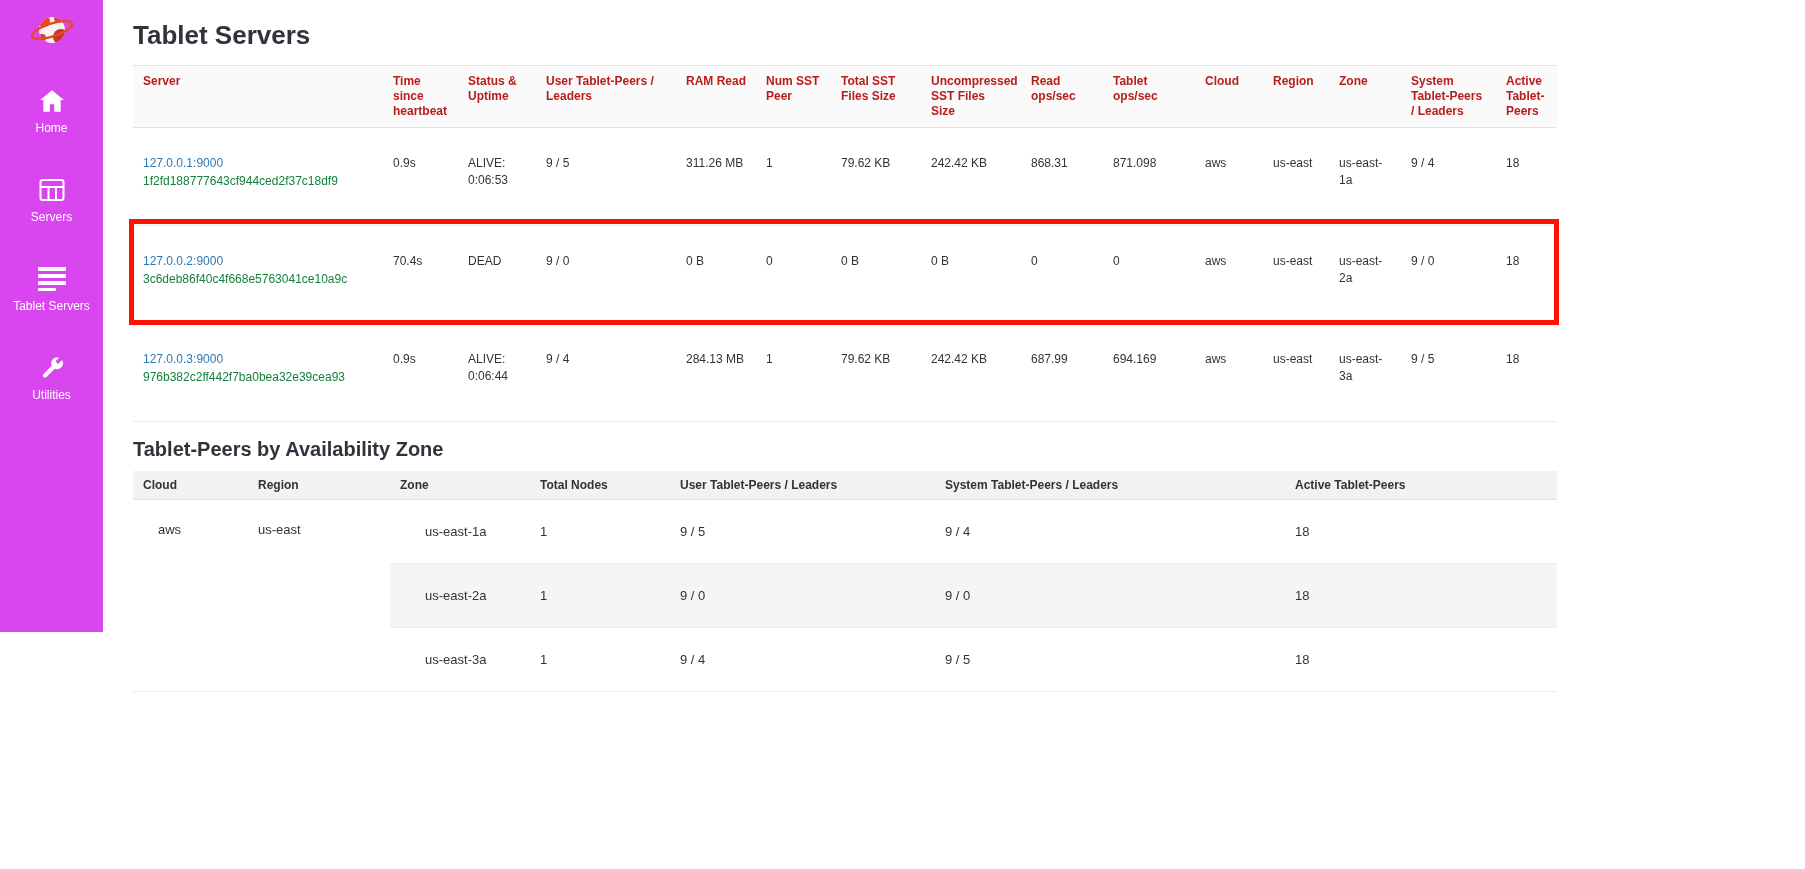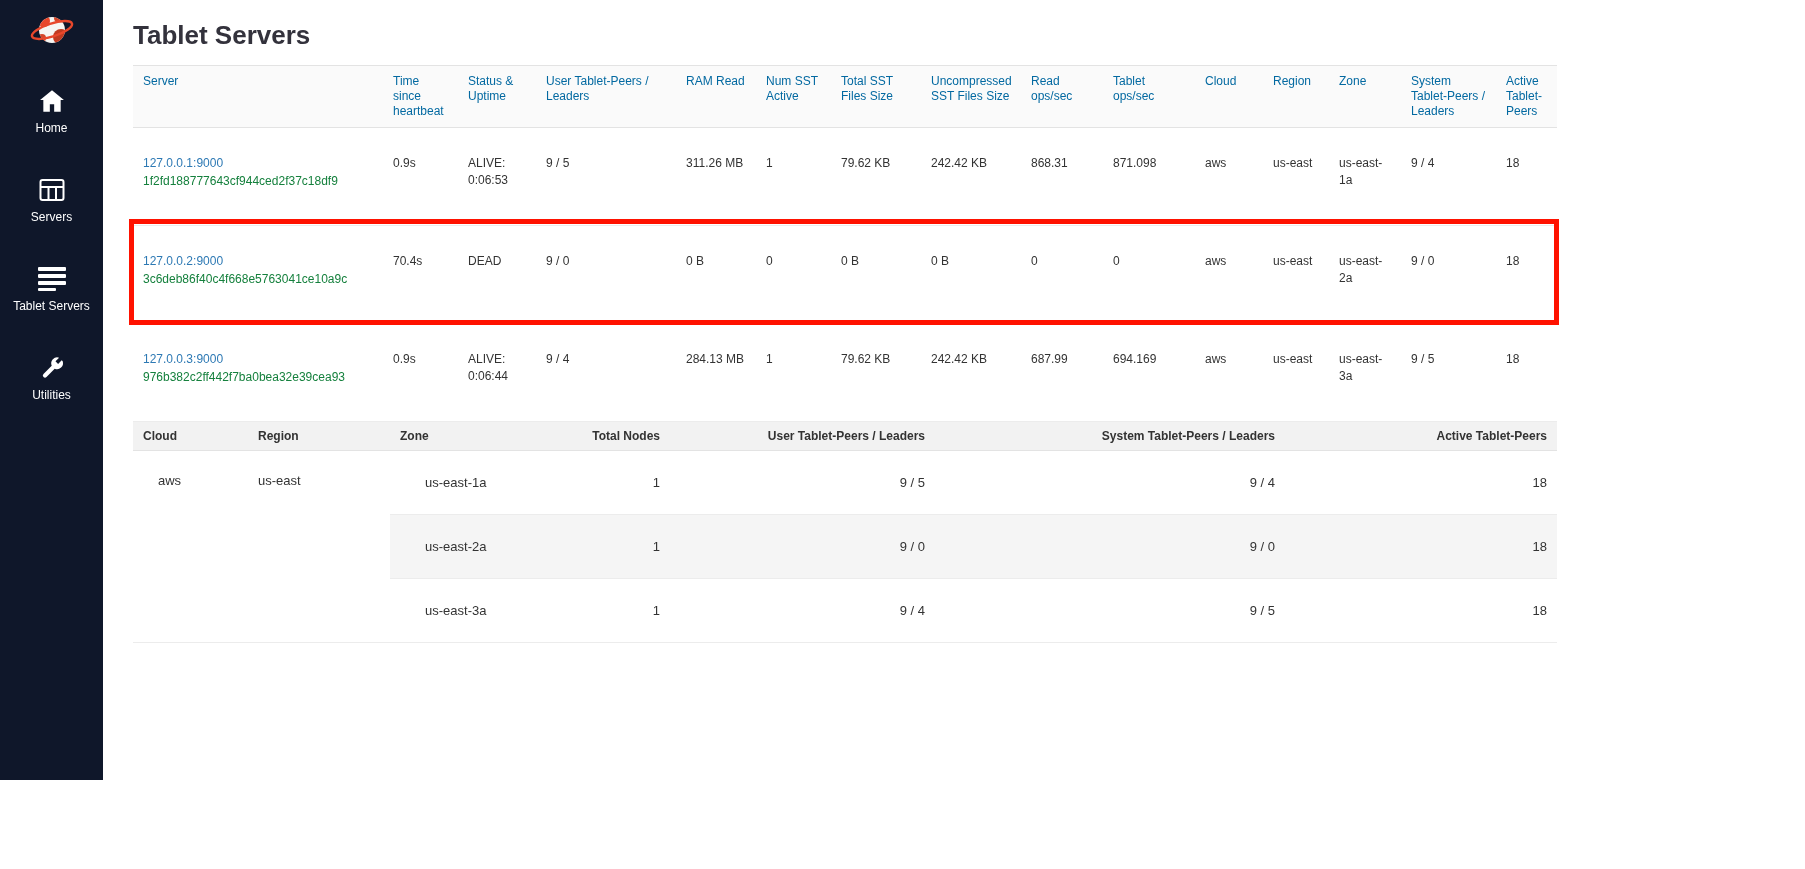--- a/index.html
+++ b/index.html
@@ -3,41 +3,41 @@
 <meta charset="utf-8">
 <style>
   * { box-sizing: border-box; }
   html,body { margin:0; padding:0; }
   body {
     width:1805px; height:869px; position:relative; overflow:hidden;
     background:#ffffff; font-family:"Liberation Sans","DejaVu Sans",sans-serif; color:#333;
   }
   
   .sidebar {
-    position:absolute; left:0; top:0; width:103px; height:780px;
-    background:#0f172a; display:flex; flex-direction:column; align-items:center;
+    position:absolute; left:0; top:0; width:103px; height:632px;
+    background:#d946ef; display:flex; flex-direction:column; align-items:center;
   }
   .logo { margin-top:8px; height:44px; display:flex; align-items:center; justify-content:center; cursor:pointer; }
   .side-nav { margin-top:36px; display:flex; flex-direction:column; gap:42px; width:100%; }
   .nav-item { display:flex; flex-direction:column; align-items:center; gap:7px; color:#fff; text-decoration:none; cursor:pointer; }
   .nav-label { font-size:12px; color:#ffffff; white-space:nowrap; }
   .nav-icon { display:flex; align-items:center; justify-content:center; height:26px; }
 
   
   .main { position:absolute; left:103px; top:0; width:1702px; padding:20px 30px; }
   h1 { margin:0 0 14px; font-size:26px; font-weight:bold; color:#33323c; }
   h2 { margin:16px 0 10px; font-size:20px; font-weight:bold; color:#33323c; }
 
   table { border-collapse:collapse; table-layout:fixed; width:1424px; }
 
   
   .servers th {
     background:#fafafa; border-top:1px solid #e3e3e3; border-bottom:1px solid #e3e3e3;
-    font-size:12px; font-weight:normal; line-height:15px; text-align:left;
-    vertical-align:top; padding:8px 10px; color:#0369a1;
+    font-size:12px; font-weight:bold; line-height:15px; text-align:left;
+    vertical-align:top; padding:8px 10px; color:#b91c1c;
   }
   .servers td {
     font-size:12px; line-height:17px; vertical-align:top;
     padding:27px 10px 18px; border-bottom:1px solid #ececec; color:#333;
     overflow-wrap:break-word;
   }
   .servers tr.data { height:98px; }
   a.link { color:#2d79b4; text-decoration:none; cursor:pointer; }
   .uuid { margin-top:1px; color:#15803d; }
   .alive { color:#2e9e23; }
@@ -49,21 +49,21 @@
   .balance-icon i { display:block; width:15px; height:3px; background:#f75821; border-radius:1px; }
   .cluster-text { color:#2ca01c; font-weight:bold; font-size:15px; }
 
   
   .zones th {
     background:#f2f2f2; font-size:12px; font-weight:bold; padding:7px 10px;
     border-bottom:1px solid #e3e3e3; text-align:left; color:#333;
   }
   .zones td { font-size:13px; padding:0 10px; border-bottom:1px solid #ececec; vertical-align:middle; color:#333; }
   .zones tr.zrow { height:64px; }
-  .zones .c { text-align:right;margin-top:48px; }
+  .zones .c { text-align:left;margin-top:48px; }
   .zones td.merged { vertical-align:top; padding-top:22px; }
   .zones td.cloud-cell { padding-left:25px; }
   .zones td.zone-cell { padding-left:35px; }
   .zones td.striped { background:#f5f5f5; }
 
   
   .annotation {
     position:absolute; left:129px; top:219px; width:1430px; height:106px;
     border:5px solid #ff1200; pointer-events:none;
   }
@@ -154,21 +154,21 @@
         <col style="width:95px">
         <col style="width:61px">
     </colgroup>
     <thead>
       <tr>
         <th>Server</th>
         <th>Time since heartbeat</th>
         <th>Status &amp; Uptime</th>
         <th>User Tablet-Peers / Leaders</th>
         <th>RAM Read</th>
-        <th>Num SST Active</th>
+        <th>Num SST Peer</th>
         <th>Total SST Files Size</th>
         <th>Uncompressed SST Files Size</th>
         <th>Read ops/sec</th>
         <th>Tablet ops/sec</th>
         <th>Cloud</th>
         <th>Region</th>
         <th>Zone</th>
         <th>System Tablet-Peers / Leaders</th>
         <th>Active Tablet-Peers</th>
       </tr>
@@ -241,20 +241,21 @@
         <td>us-east</td>
         <td>us-east-3a</td>
         <td>9 / 5</td>
         <td>18</td>
       </tr>
     </tbody>
   </table>
 
 
 
+  <h2>Tablet-Peers by Availability Zone</h2>
 
   <table class="zones">
     <colgroup>
       <col style="width:115px">
         <col style="width:142px">
         <col style="width:140px">
         <col style="width:140px">
       <col style="width:265px">
         <col style="width:350px">
         <col style="width:272px">

